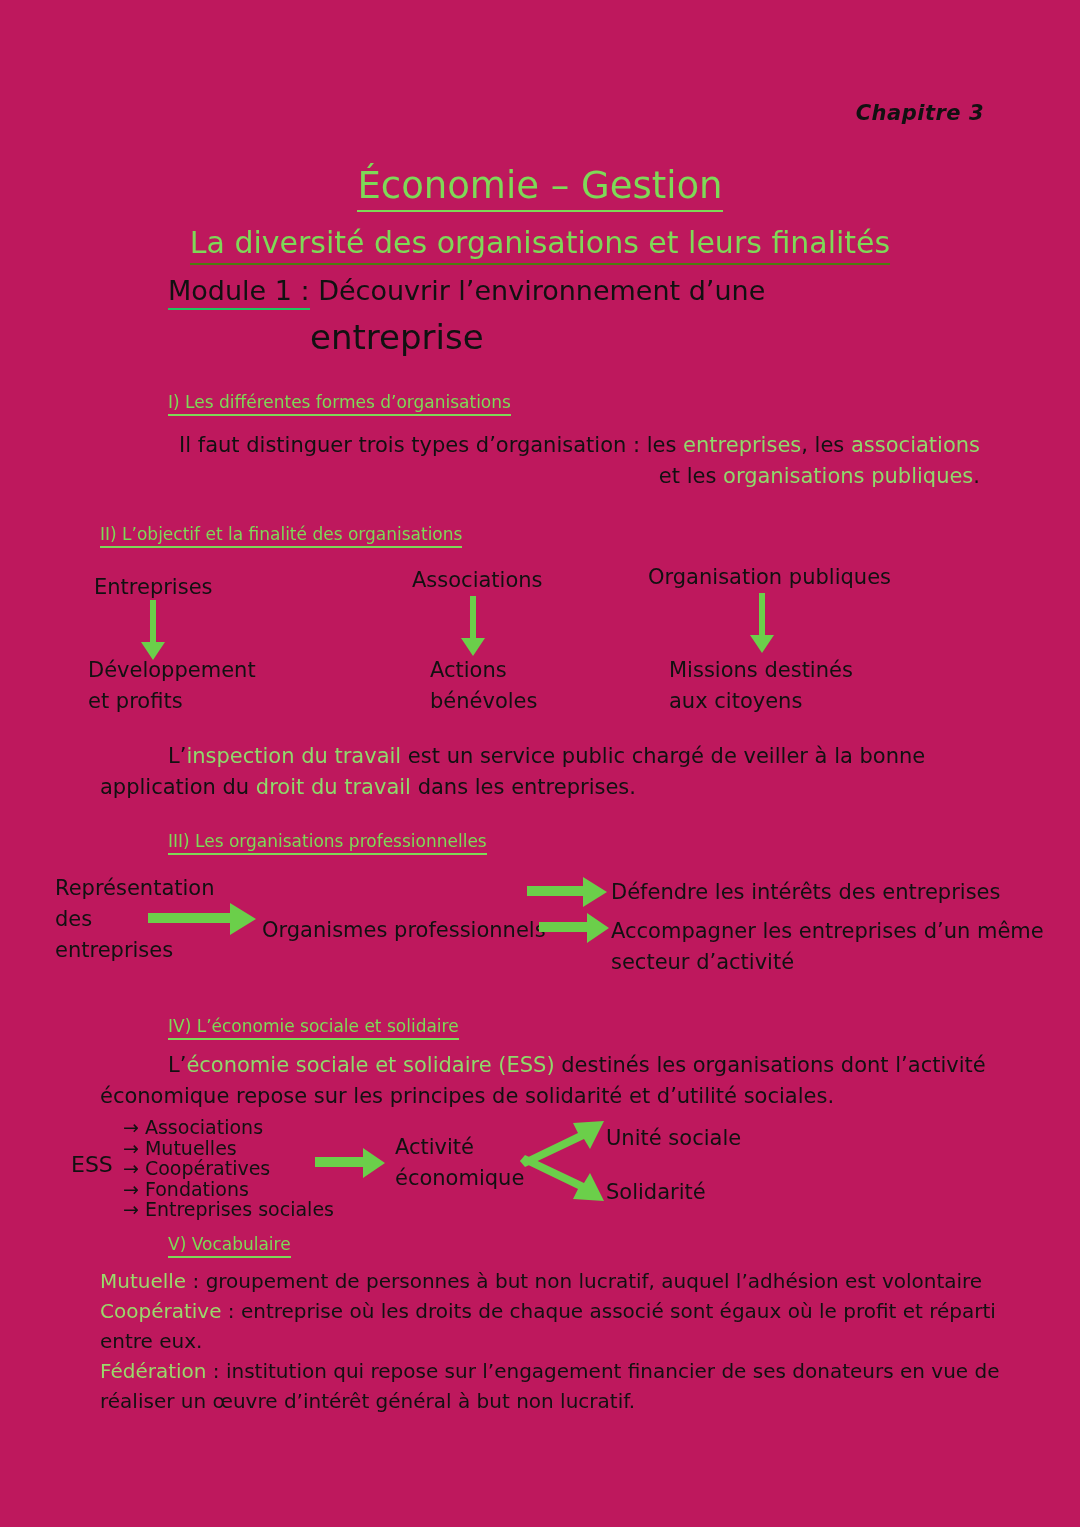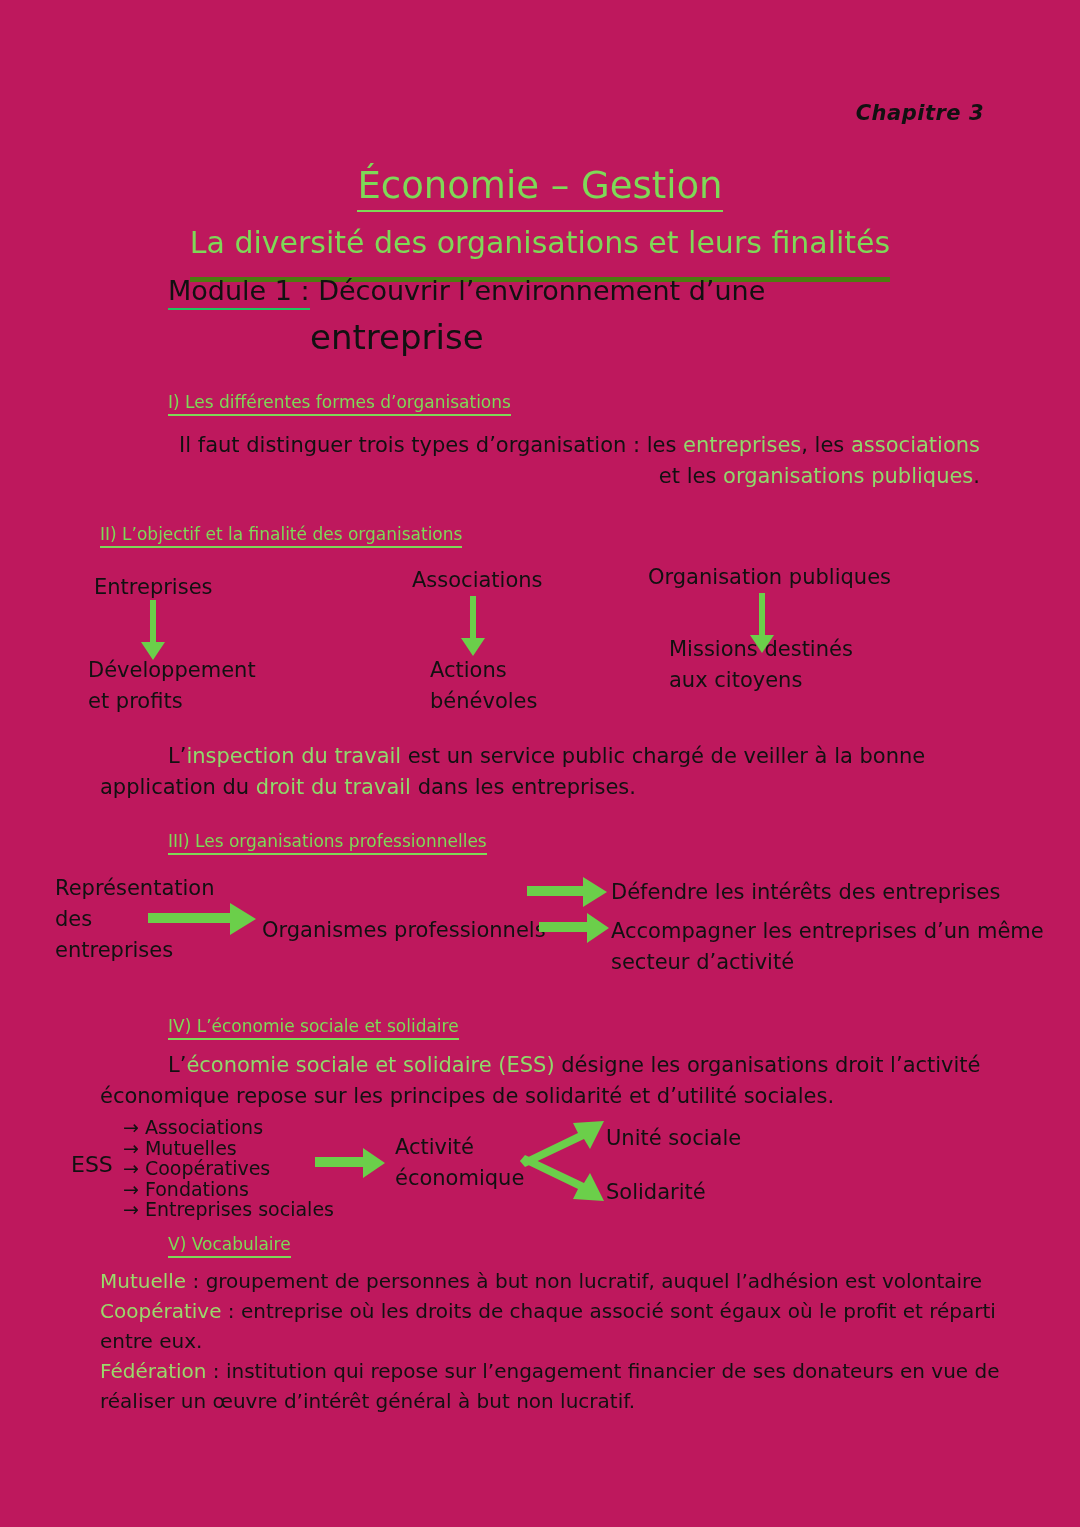--- a/index.html
+++ b/index.html
@@ -42,21 +42,21 @@
     font-weight: normal;
   }
   .doc-title .u { border-bottom: 2.5px solid #7ed957; padding-bottom: 3px; }
 
   .doc-subtitle {
     top: 225px; left: 0; width: 1080px;
     text-align: center;
     font-size: 30px;
     color: #7ed957;
   }
-  .doc-subtitle .u { border-bottom: 5px solid #4d7c0f; padding-bottom: 17px; }
+  .doc-subtitle .u { border-bottom: 2px solid #4d7c0f; padding-bottom: 3px; }
 
   .module-line {
     top: 275px; left: 168px;
     font-size: 27px;
     color: #111;
   }
   .module-line .u { border-bottom: 2px solid #22c55e; padding-bottom: 2px; }
   .module-line2 {
     top: 317px; left: 310px;
     font-size: 34px;
@@ -149,21 +149,21 @@
     <path d="M17 0 L23 0 L23 42 L32 42 L20 60 L8 42 L17 42 Z" fill="#6bcf4a"></path>
   </svg>
   <div class="abs dlabel nowrap" style="top:562px; left:648px;">Organisation publiques</div>
 
   <div class="abs dlabel nowrap" style="top:655px; left:430px;">
     <span>Actions</span><br><span>bénévoles</span>
   </div>
   <svg class="arrow" style="top:593px; left:742px;" width="40" height="62" viewBox="0 0 40 62" aria-hidden="true">
     <path d="M17 0 L23 0 L23 42 L32 42 L20 60 L8 42 L17 42 Z" fill="#6bcf4a"></path>
   </svg>
-  <div class="abs dlabel nowrap" style="top:634px; left:669px;">
+  <div class="abs dlabel nowrap" style="top:655px; left:669px;">
     <span>Missions destinés</span><br><span>aux citoyens</span>
   </div>
 
   <div class="abs para" style="top:741px; left:100px; width:900px;">
     <span style="display:inline-block; width:68px;"></span><span>L’</span><span class="g">inspection du travail</span><span> est un service public chargé de veiller à la bonne</span><br><span>application du </span><span class="g">droit du travail</span><span> dans les entreprises.</span>
   </div>
 
   <div class="abs h2 nowrap" style="top:831px; left:168px;">
     <span class="u">III) Les organisations professionnelles</span>
   </div>
@@ -187,21 +187,21 @@
   </svg>
   <div class="abs dlabel nowrap" style="top:916px; left:611px;">
     <span>Accompagner les entreprises d’un même</span><br><span>secteur d’activité</span>
   </div>
 
   <div class="abs h2 nowrap" style="top:1016px; left:168px;">
     <span class="u">IV) L’économie sociale et solidaire</span>
   </div>
 
   <div class="abs para" style="top:1050px; left:100px; width:900px;">
-    <span style="display:inline-block; width:68px;"></span><span>L’</span><span class="g">économie sociale et solidaire (ESS)</span><span> désigne les organisations droit l’activité</span><br><span>économique repose sur les principes de solidarité et d’utilité sociales.</span>
+    <span style="display:inline-block; width:68px;"></span><span>L’</span><span class="g">économie sociale et solidaire (ESS)</span><span> destinés les organisations dont l’activité</span><br><span>économique repose sur les principes de solidarité et d’utilité sociales.</span>
   </div>
 
   <div class="abs ess-label nowrap" style="top:1152px; left:71px;">ESS</div>
 
   <div class="abs ess-list nowrap" style="top:1117px; left:123px;">
     <div>→ Associations</div>
     <div>→ Mutuelles</div>
     <div>→ Coopératives</div>
     <div>→ Fondations</div>
     <div>→ Entreprises sociales</div>

